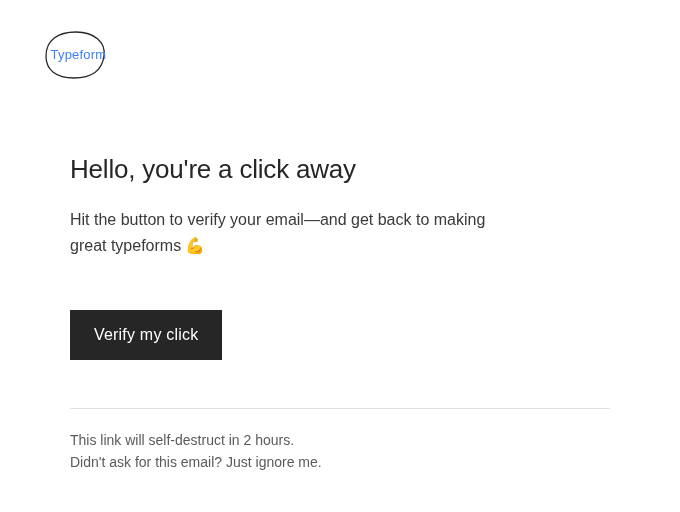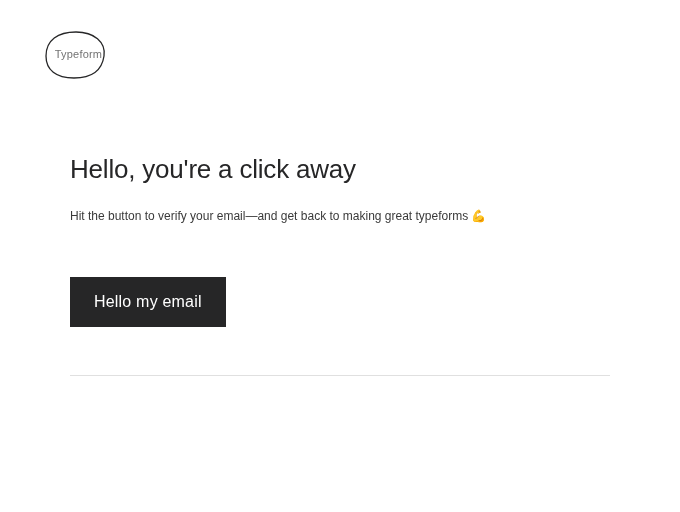--- a/index.html
+++ b/index.html
@@ -25,37 +25,37 @@
       display: inline-block;
     }
     .logo svg {
       display: block;
     }
     .logo-text {
       position: absolute;
       top: 50%;
       left: 52%;
       transform: translate(-50%, -55%);
-      font-size: 11px;
-      color: #737373;
+      font-size: 13px;
+      color: #3b82f6;
       letter-spacing: 0.2px;
     }
     .content {
       padding: 44px 70px 0 70px;
     }
     .heading {
       font-size: 26px;
       font-weight: 400;
       color: #262627;
       margin-bottom: 22px;
       letter-spacing: -0.2px;
       margin-top: 24px;
     }
     .body-text {
-      font-size: 12px;
+      font-size: 16px;
       line-height: 1.65;
       color: #3a3a3a;
       margin-bottom: 50px;
       max-width: 440px;
     }
     .cta-button {
       display: inline-block;
       background: #262627;
       color: #ffffff;
       font-size: 16px;
@@ -89,18 +89,22 @@
       <svg width="74" height="54" viewBox="0 0 74 54">
         <path d="M 36 4 C 18 4 6 12 6 28 C 6 42 16 50 34 50 C 52 50 62 42 64 28 C 66 14 54 4 36 4 Z" fill="none" stroke="#262627" stroke-width="1.3"></path>
       </svg>
       <span class="logo-text">Typeform</span>
     </div>
   </div>
 
   <div class="content">
     <h1 class="heading">Hello, you're a click away</h1>
     <p class="body-text">Hit the button to verify your email—and get back to making great typeforms 💪</p>
-    <button class="cta-button">Hello my email</button>
+    <button class="cta-button">Verify my click</button>
   </div>
 
   <hr class="divider">
 
+  <div class="footer">
+    <p class="footer-line">This link will self-destruct in 2 hours.</p>
+    <p class="footer-line">Didn't ask for this email? Just ignore me.</p>
+  </div>
 </div>
 
 </body></html>

